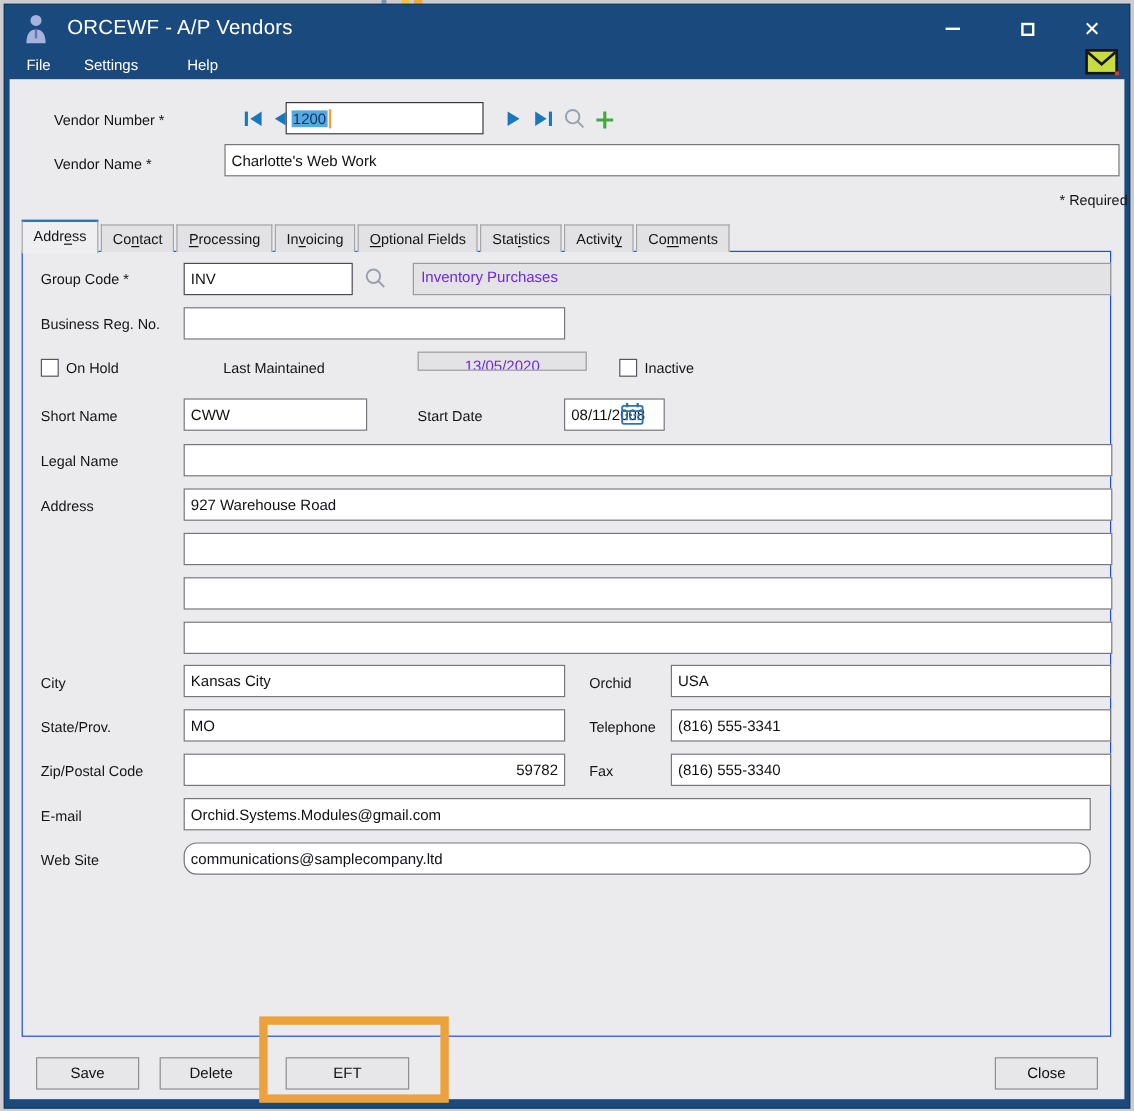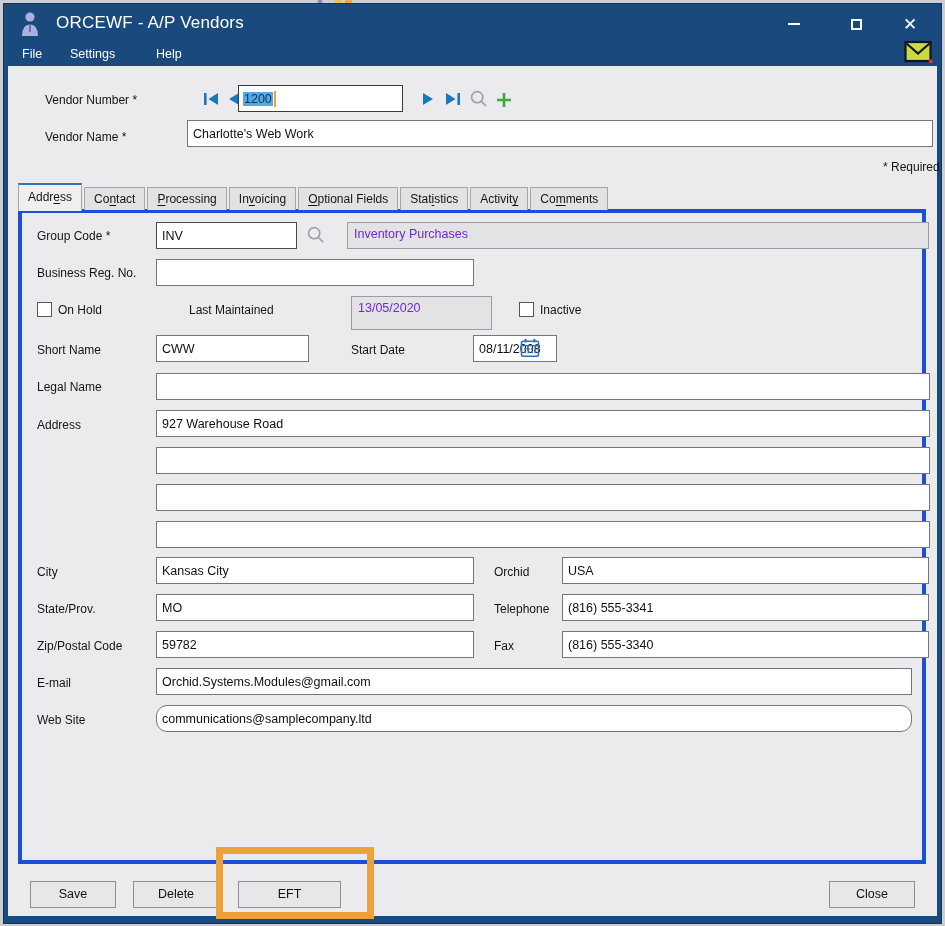--- a/index.html
+++ b/index.html
@@ -76,21 +76,21 @@
     white-space:nowrap;
   }
   .tab.active {
     background:#EFEFF1; border-top:2px solid #2E74B5; height:28px;
     padding-top:5px; margin-bottom:-1px; position:relative;
   }
   .tab u { text-underline-offset:2px; }
 
   .tab-page {
     position:absolute; left:10px; top:143px; width:908px; height:655px;
-    background:#EBEBEE; border:4px solid #1d4ed8; z-index:1;
+    background:#EBEBEE; border:1px solid #1d4ed8; z-index:1;
   }
 
   
   .push-btn {
     position:absolute; top:815px; height:27px; background:#E7E7EA;
     border:1px solid #8E8E94; font-size:12.5px; color:#101014;
     text-align:center; line-height:25px; font-family:inherit;
   }
   .annotation {
     position:absolute; left:208px; top:781px; width:158px; height:72px;
@@ -205,21 +205,21 @@
           </svg>
       </div>
       <div class="ro" style="left:325px; top:9px; width:582px;">Inventory Purchases</div>
 
       <span class="lbl" style="left:15px; top:53px;">Business Reg. No.</span>
       <input class="inp" style="left: 134px; top: 46px; width: 318px;" value="">
 
       <span class="chk" style="left:15px; top:89px;"></span>
       <span class="lbl" style="left:36px; top:90px;">On Hold</span>
       <span class="lbl" style="left:167px; top:90px;">Last Maintained</span>
-      <div class="ro" style="left:329px; top:83px; width:141px; height:34px;">13/05/2020</div>
+      <div class="ro" style="left:329px; top:83px; width:141px; height:16px;text-align:center;">13/05/2020</div>
       <span class="chk" style="left:497px; top:89px;"></span>
       <span class="lbl" style="left:518px; top:90px;">Inactive</span>
 
       <span class="lbl" style="left:15px; top:130px;">Short Name</span>
       <input class="inp" style="left: 134px; top: 122px; width: 153px;" value="CWW">
       <span class="lbl" style="left:329px; top:130px;">Start Date</span>
       <input class="inp" style="left: 407px; top: 122px; width: 84px; margin-left: 44px;" value="08/11/2008">
       <div class="icon-btn" style="left:497px; top:124px; width:22px; height:22px;">
         <svg width="20" height="20" viewBox="0 0 20 20">
           <rect x="1.5" y="3.2" width="17" height="15" rx="1.5" fill="none" stroke="#2E74B5" stroke-width="1.6"></rect>
@@ -252,21 +252,21 @@
       <input class="inp" style="left: 134px; top: 344px; width: 318px;" value="Kansas City">
       <span class="lbl" style="left:472px; top:352px;">Orchid</span>
       <input class="inp" style="left: 540px; top: 344px; width: 367px;" value="USA">
 
       <span class="lbl" style="left:15px; top:389px;">State/Prov.</span>
       <input class="inp" style="left: 134px; top: 381px; width: 318px;" value="MO">
       <span class="lbl" style="left:472px; top:389px;">Telephone</span>
       <input class="inp" style="left: 540px; top: 381px; width: 367px;" value="(816) 555-3341">
 
       <span class="lbl" style="left:15px; top:426px;">Zip/Postal Code</span>
-      <input class="inp" style="left: 134px; top: 418px; width: 318px;" value="59782">
+      <input class="inp" style="left: 134px; top: 418px; width: 318px; text-align: right;" value="59782">
       <span class="lbl" style="left:472px; top:426px;">Fax</span>
       <input class="inp" style="left: 540px; top: 418px; width: 367px;" value="(816) 555-3340">
 
       <span class="lbl" style="left:15px; top:463px;">E-mail</span>
       <input class="inp" style="left: 134px; top: 455px; width: 756px;" value="Orchid.Systems.Modules@gmail.com">
       <span class="lbl" style="left:15px; top:500px;">Web Site</span>
       <input class="inp" style="left: 134px; top: 492px; width: 756px; border-radius: 11px;" value="communications@samplecompany.ltd">
 
     </div>
 

